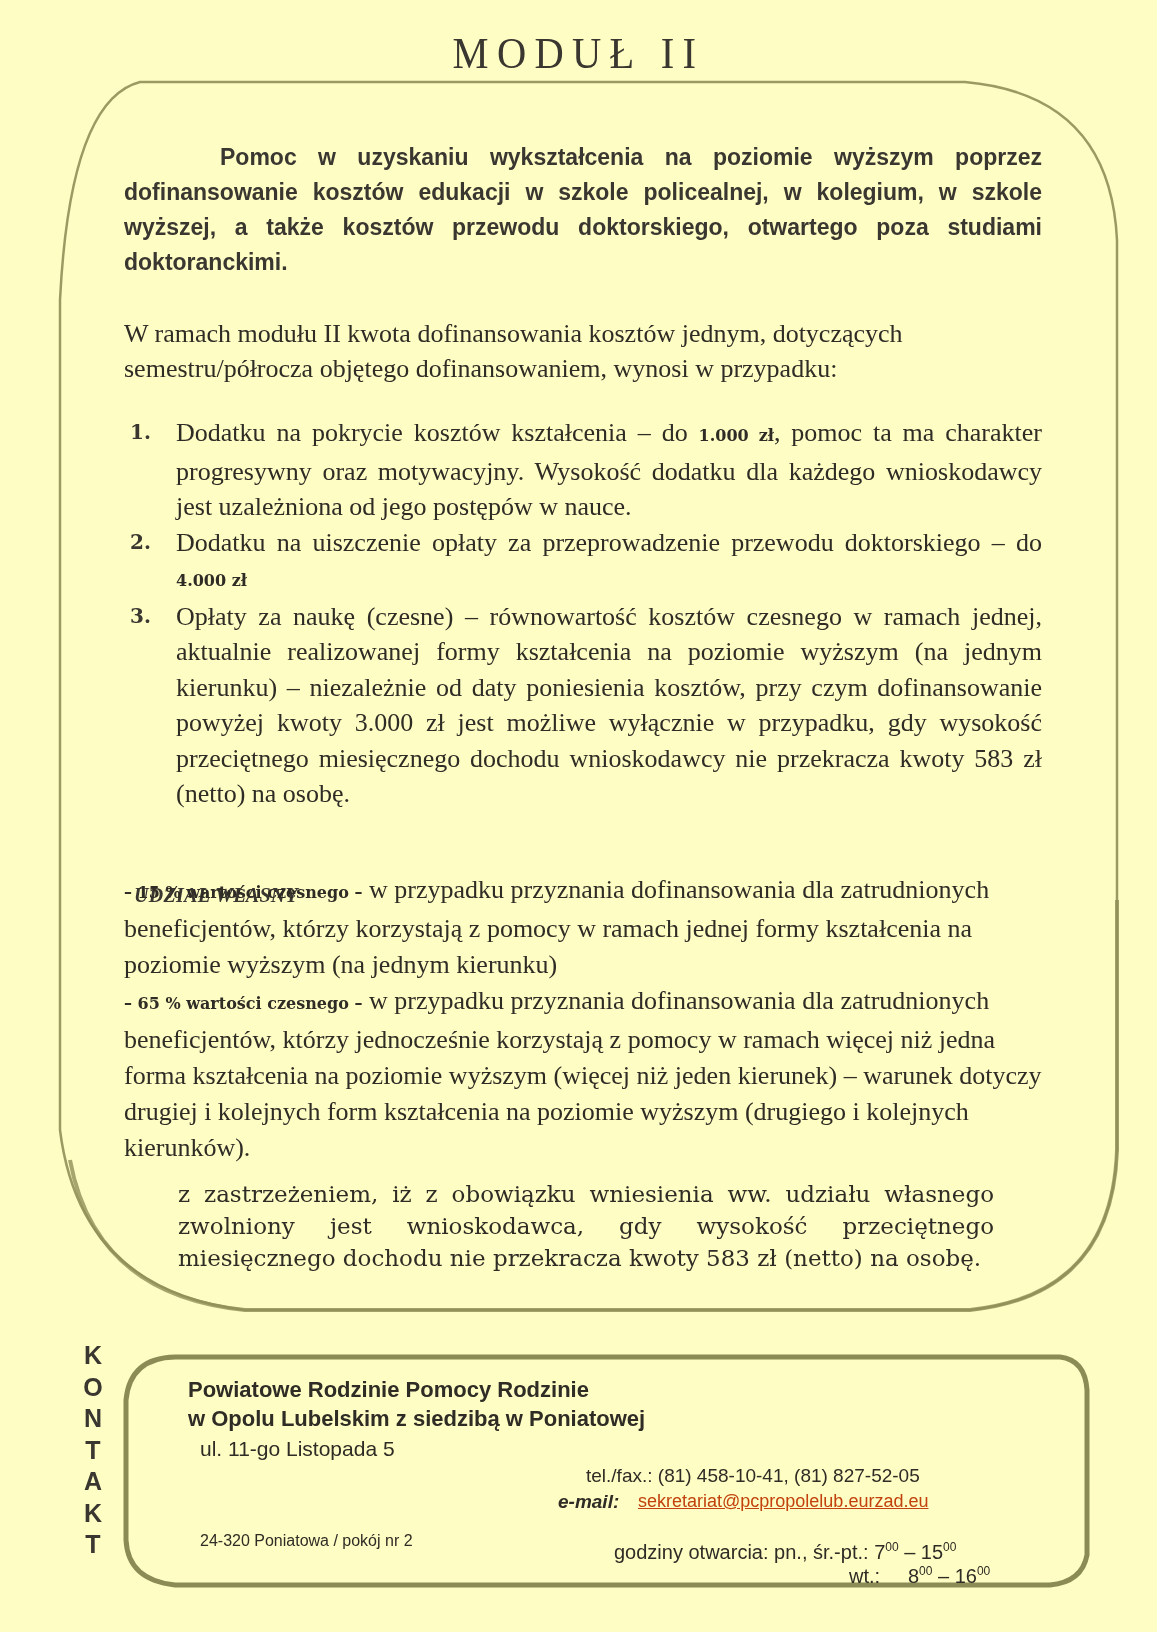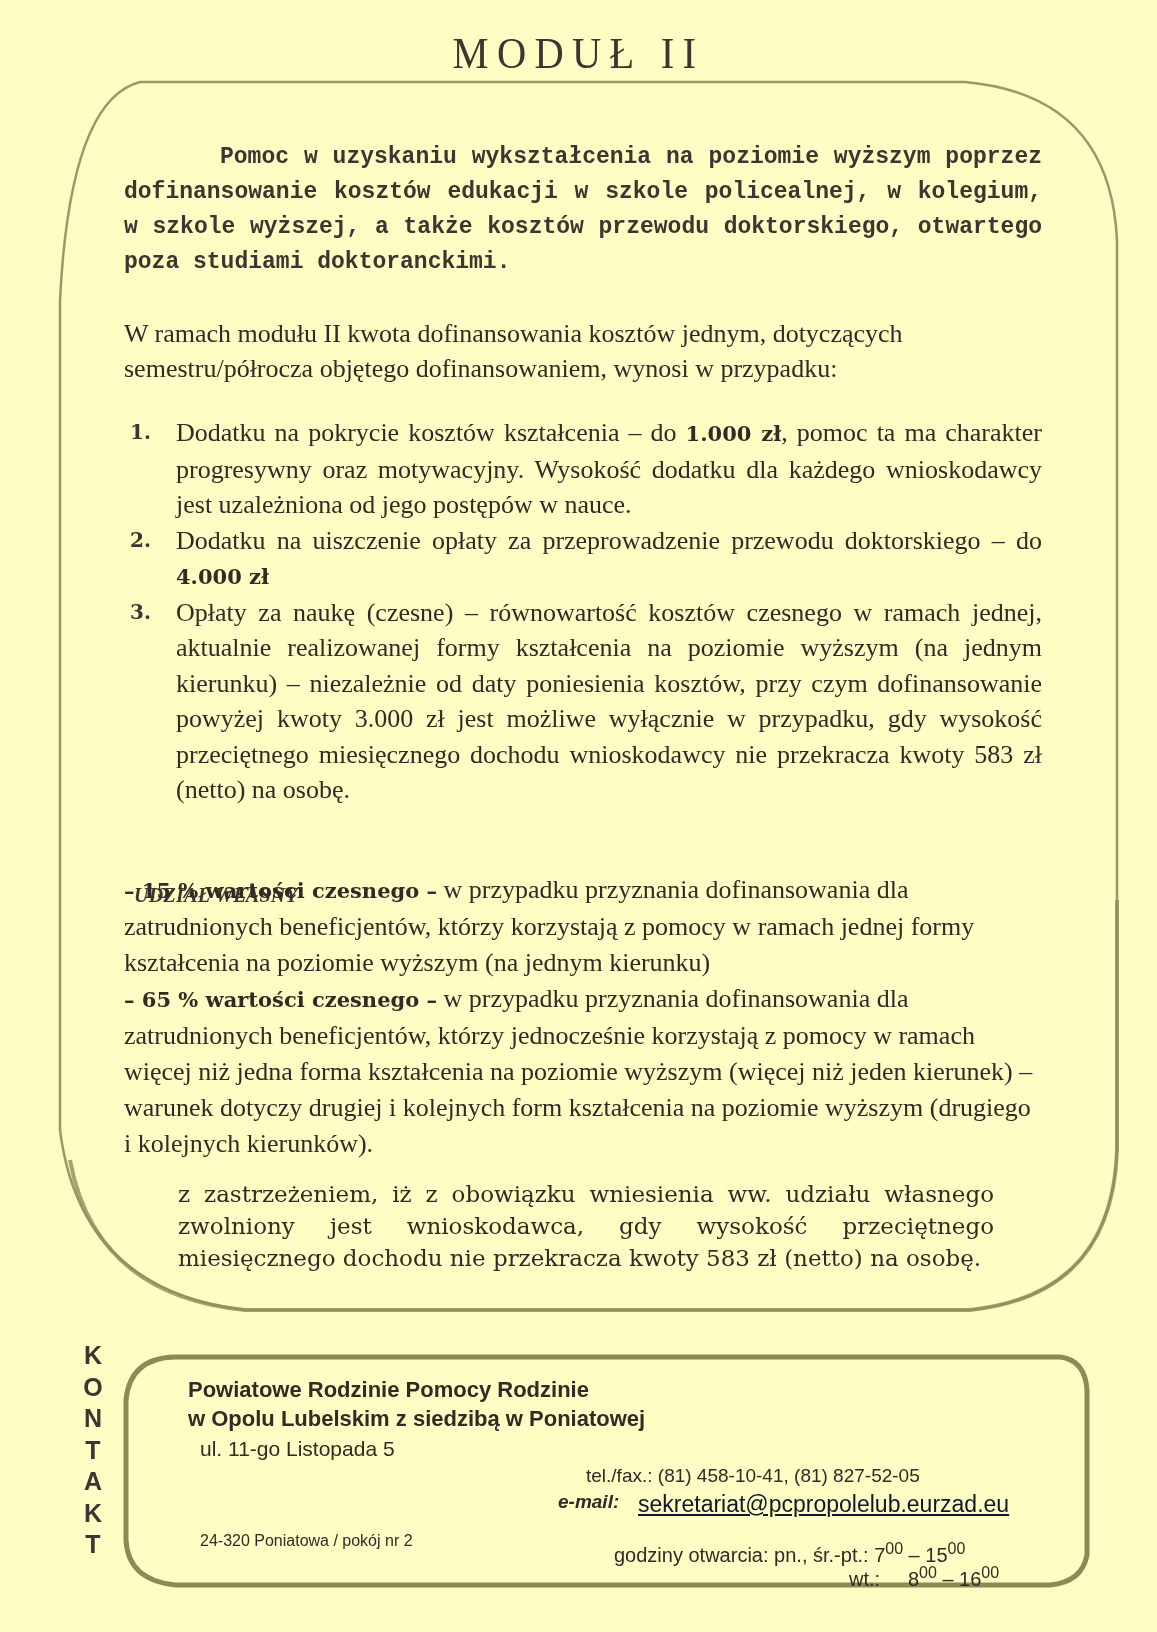--- a/index.html
+++ b/index.html
@@ -16,21 +16,21 @@
       text-align: center;
       font-family: "Liberation Serif", serif;
       font-size: 44px; letter-spacing: 9px;
       color: #3a3630;
       transform: scaleX(0.92);
     }
     svg.frames { position: absolute; left: 0; top: 0; }
     .block { position: absolute; }
     .lead {
       left: 124px; top: 140px; width: 918px;
-      font-family: Liberation Mono, monospace; font-weight: bold;
+      font-family: Liberation Sans, sans-serif; font-weight: bold;
       font-size: 23px; line-height: 35px;
       text-align: justify; color: #3a3630;
     }
     .lead .indent { display: inline-block; width: 96px; }
     .intro {
       left: 124px; top: 316px; width: 918px;
       font-family: "Liberation Serif", serif;
       font-size: 26px; line-height: 35px;
       transform-origin: left top;
     }
@@ -39,21 +39,21 @@
       margin: 0; padding: 0; list-style: none;
       font-family: "Liberation Serif", serif;
       font-size: 26px; line-height: 35.5px;
     }
     ol.items li { position: relative; padding-left: 52px; text-align: justify; }
     ol.items li .num {
       position: absolute; left: 6px; top: 0;
       font-family: "DejaVu Serif", serif; font-weight: bold; font-size: 20px;
       color: #3a3630;
     }
-    .b { font-family: "DejaVu Serif", serif; font-weight: bold; font-size: 21px; }
+    .b { font-family: "DejaVu Serif", serif; font-weight: bold; font-size: 16px; }
     .own-title {
       left: 134px; top: 840px;
       font-family: "Liberation Serif", serif; font-style: italic; font-weight: bold;
       font-size: 20px; color: #3a3630; letter-spacing: 0.3px; margin-top: 44px;
     }
     .own {
       left: 124px; top: 872px; width: 918px;
       font-family: "Liberation Serif", serif;
       font-size: 26px; line-height: 36px;
     }
@@ -69,24 +69,24 @@
       font-size: 25px; line-height: 31.5px; text-align: center; color: #3a3630;
     }
     .kontakt span { display: block; }
     .contact { position: absolute; font-family: "Liberation Sans", sans-serif; color: #2f2b25; }
     .org1 { left: 188px; top: 1377px; font-size: 22px; font-weight: bold; }
     .org2 { left: 188px; top: 1406px; font-size: 22px; font-weight: bold; }
     .addr1 { left: 200px; top: 1437px; font-size: 21px; }
     .addr2 { left: 200px; top: 1532px; font-size: 16px; }
     .tel { left: 586px; top: 1465px; font-size: 19px; }
     .mail-lbl { left: 558px; top: 1491px; font-size: 19px; font-weight: bold; font-style: italic; }
-    .mail { left: 638px; top: 1491px; font-size: 23px; color: #0f172a; text-decoration: underline; }
+    .mail { left: 638px; top: 1491px; font-size: 18px; color: #c2410c; text-decoration: underline; }
     .hours1 { left: 614px; top: 1540px; font-size: 20px; }
     .hours2 { left: 849px; top: 1564px; font-size: 20px; }
-    .contact sup { font-size: 16px; vertical-align: 8px; }
+    .contact sup { font-size: 12px; vertical-align: 8px; }
   </style>
 </head>
 <body>
 
 <div class="title">MODUŁ II</div>
 
 <svg class="frames" width="1157" height="1632">
   <path d="M 140 82 L 965 82 Q 1110 95 1117 240 L 1117 1150 Q 1112 1295 970 1310 L 245 1310 Q 80 1290 60 1130 L 60 300 Q 70 100 140 82 Z" fill="none" stroke="#9a9a62" stroke-width="2.5"></path>
   <path d="M 1117 900 L 1117 1150 Q 1112 1295 970 1310 L 245 1310 Q 95 1295 70 1160" fill="none" stroke="#8e8f58" stroke-width="4" opacity="0.8"></path>
   <path d="M 175 1357 L 1060 1357 Q 1085 1360 1087 1390 L 1087 1555 Q 1082 1582 1050 1585 L 175 1585 Q 128 1580 126 1540 L 126 1400 Q 130 1358 175 1357 Z" fill="none" stroke="#8a8b55" stroke-width="5"></path>

